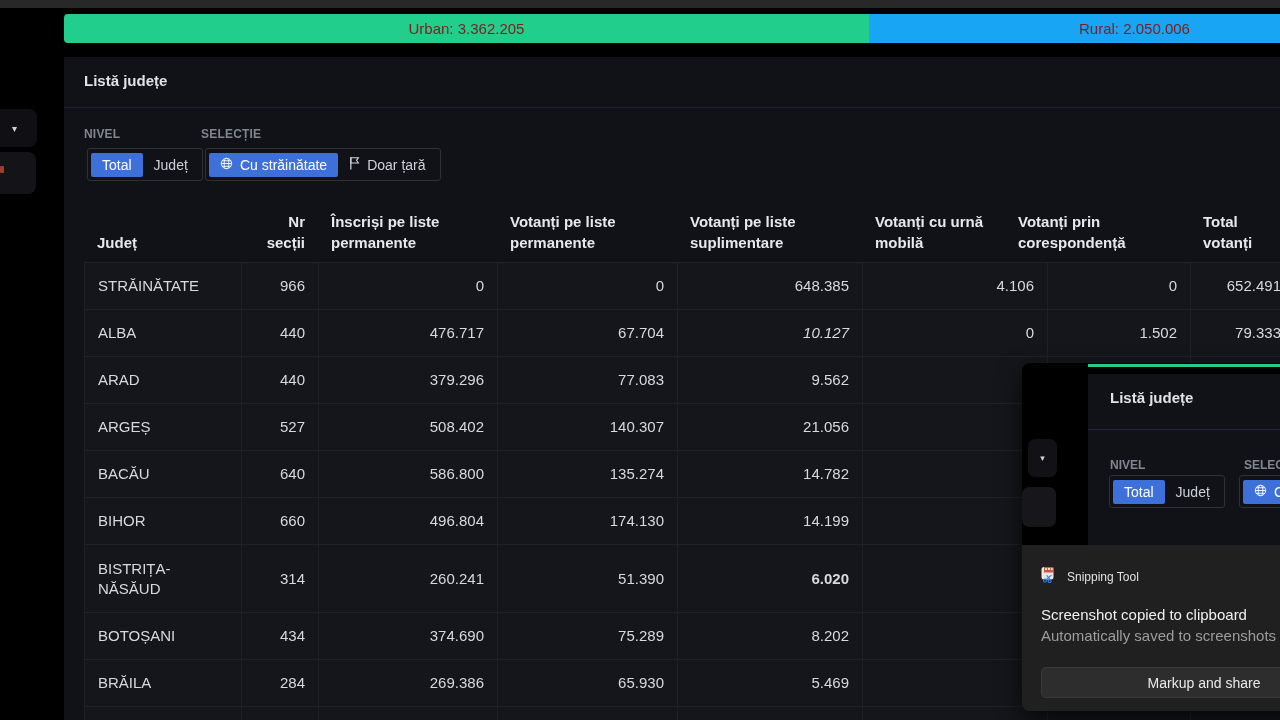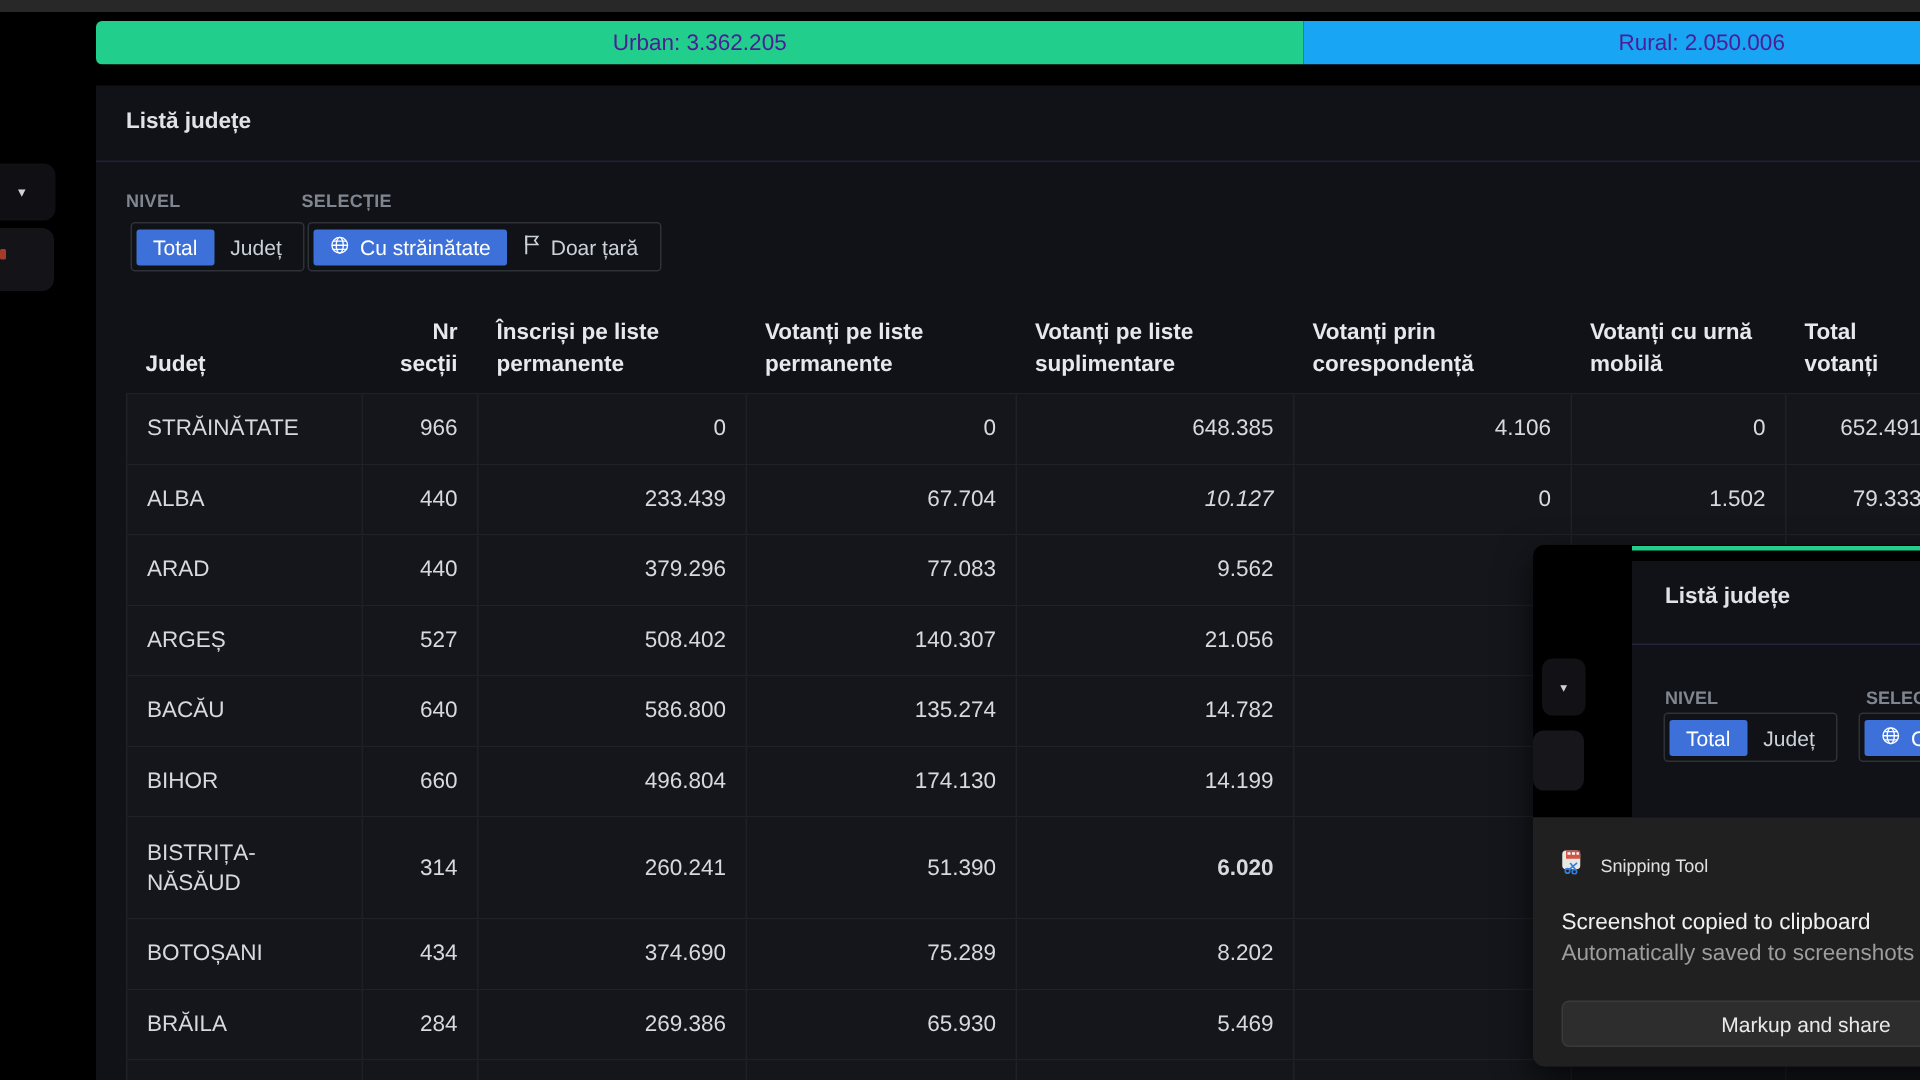--- a/index.html
+++ b/index.html
@@ -10,21 +10,21 @@
   }
   .abs{position:absolute;}
 
   
   .top-strip{left:0;top:0;width:1280px;height:8px;background:#282828;}
 
   
   .urb-bar{left:64px;top:14px;width:1336px;height:29px;display:flex;
     border-radius:4px 0 0 4px;overflow:hidden;}
   .bar-seg{display:flex;align-items:center;justify-content:center;
-    color:#4c1d95;font-size:15px;white-space:nowrap;height:100%;}
+    color:#7f1d1d;font-size:15px;white-space:nowrap;height:100%;}
 
   
   .card{left:64px;top:57px;width:1336px;height:663px;background:#111217;}
   .panel-title{left:84px;top:72px;font-size:15px;font-weight:700;color:#dfe2e6;}
   .title-sep{left:64px;top:107px;width:1336px;height:1px;background:#1e2040;}
 
   .filter-label{top:127px;font-size:12px;font-weight:700;color:#80868f;letter-spacing:.2px;}
   .radio-group{top:148px;height:33px;display:inline-flex;align-items:center;
     border:1px solid #2c3235;border-radius:3px;padding:0 3px;background:#111217;box-sizing:border-box;}
   .radio-opt{display:inline-flex;align-items:center;gap:7px;padding:4px 11px;
@@ -127,42 +127,42 @@
   <div class="thead">
       <div class="th" style="width: 157px;">Județ</div>
       <div class="th" style="width: 77px; text-align: right;">Nr
 secții</div>
       <div class="th" style="width: 179px;">Înscriși pe liste
 permanente</div>
       <div class="th" style="width: 180px;">Votanți pe liste
 permanente</div>
       <div class="th" style="width: 185px;">Votanți pe liste
 suplimentare</div>
+      <div class="th" style="width: 143px;">Votanți cu urnă
+mobilă</div>
       <div class="th" style="width: 185px;">Votanți prin
 corespondență</div>
-      <div class="th" style="width: 143px;">Votanți cu urnă
-mobilă</div>
       <div class="th" style="width: 105px;">Total
 votanți</div>
     </div>
   <div>
       <div class="tr">
         <div class="td" style="width: 157px;">STRĂINĂTATE</div>
         <div class="td num" style="width: 77px;">966</div>
         <div class="td num" style="width: 179px;">0</div>
         <div class="td num" style="width: 180px;">0</div>
         <div class="td num" style="width: 185px;">648.385</div>
         <div class="td num" style="width: 185px;">4.106</div>
         <div class="td num" style="width: 143px;">0</div>
         <div class="td num" style="width: 105px;">652.491</div>
       </div>
       <div class="tr">
         <div class="td" style="width: 157px;">ALBA</div>
         <div class="td num" style="width: 77px;">440</div>
-        <div class="td num" style="width: 179px;">233.439</div>
+        <div class="td num" style="width: 179px;">476.717</div>
         <div class="td num" style="width: 180px; text-align: center;">67.704</div>
         <div class="td num" style="width: 185px; font-style: italic;">10.127</div>
         <div class="td num" style="width: 185px;">0</div>
         <div class="td num" style="width: 143px;">1.502</div>
         <div class="td num" style="width: 105px;">79.333</div>
       </div>
       <div class="tr">
         <div class="td" style="width: 157px;">ARAD</div>
         <div class="td num" style="width: 77px;">440</div>
         <div class="td num" style="width: 179px;">379.296</div>

